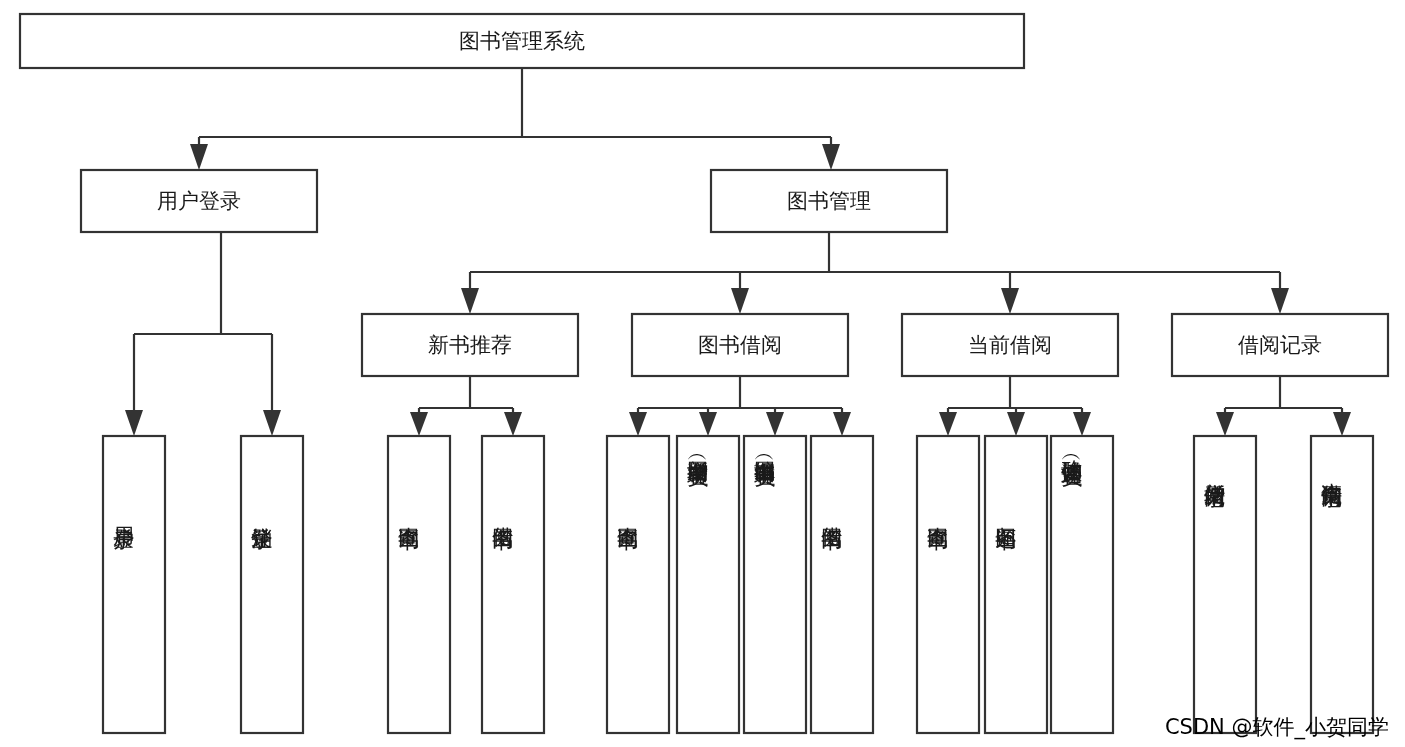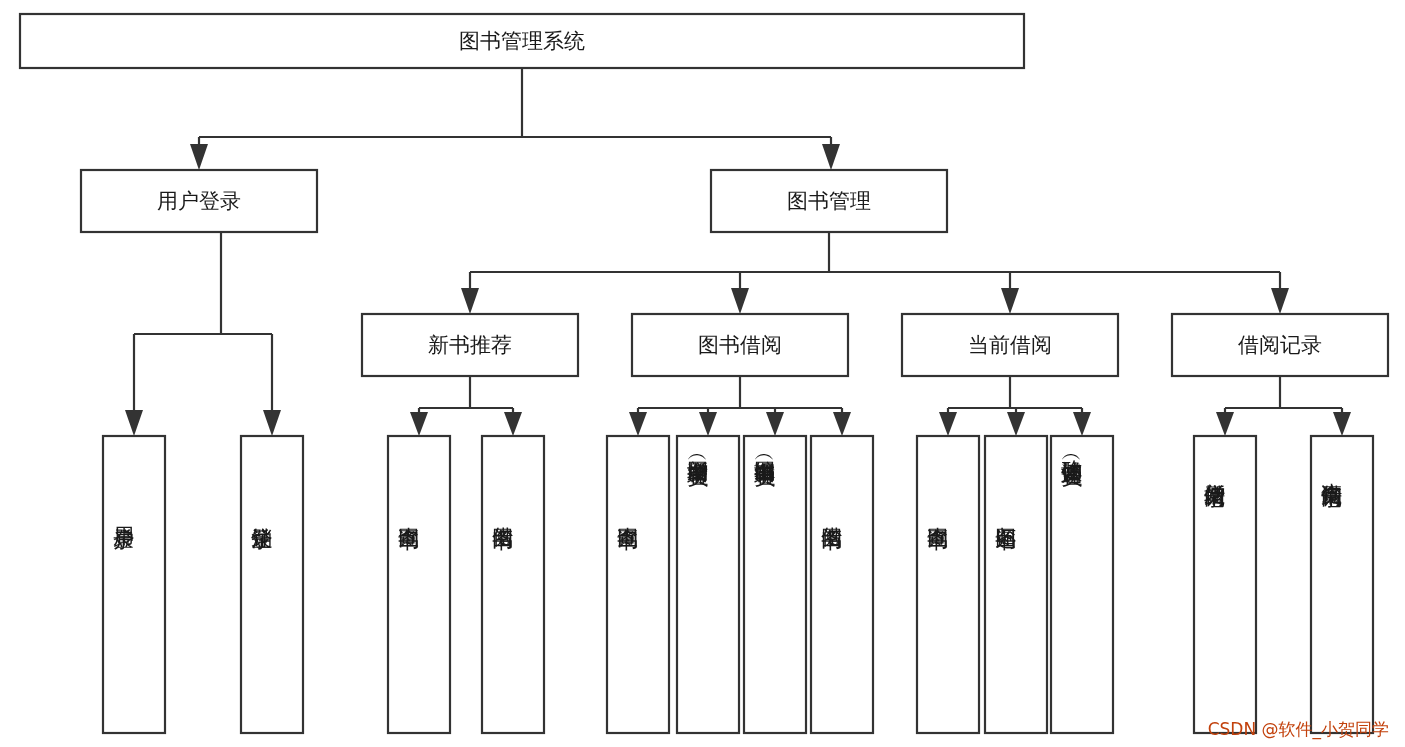--- a/index.html
+++ b/index.html
@@ -58,22 +58,22 @@
     letter-spacing: 1px;
     text-align: left;
     white-space: nowrap;
     pointer-events: none;
   }
   .watermark {
     position: absolute;
     right: 10px;
     bottom: 6px;
     font-family: "DejaVu Sans", "Liberation Sans", sans-serif;
-    font-size: 17px;
-    color: #c2410c;
+    font-size: 21px;
+    color: #000000;
     white-space: nowrap;
   }
 </style>
 </head>
 <body>
 
 <div id="diagram-root">
 
   <svg class="tree-canvas" viewBox="0 0 1405 747" xmlns="http://www.w3.org/2000/svg">
 

